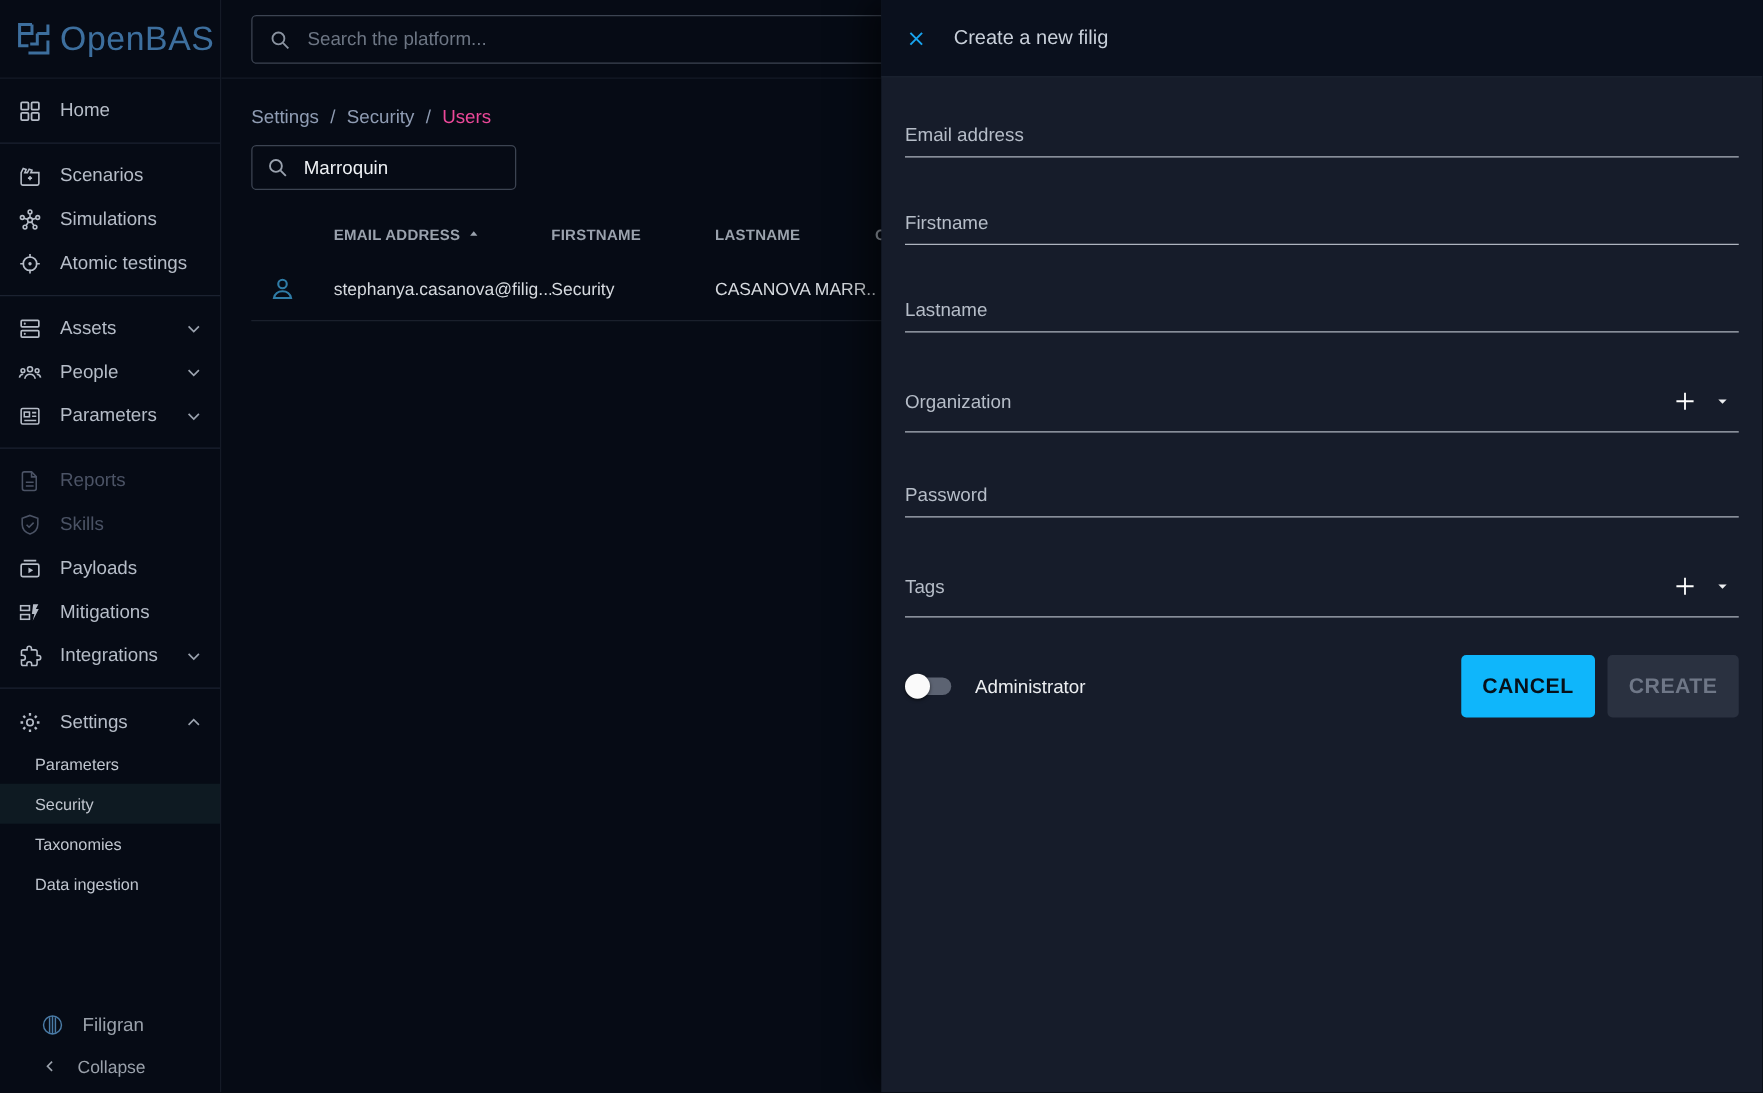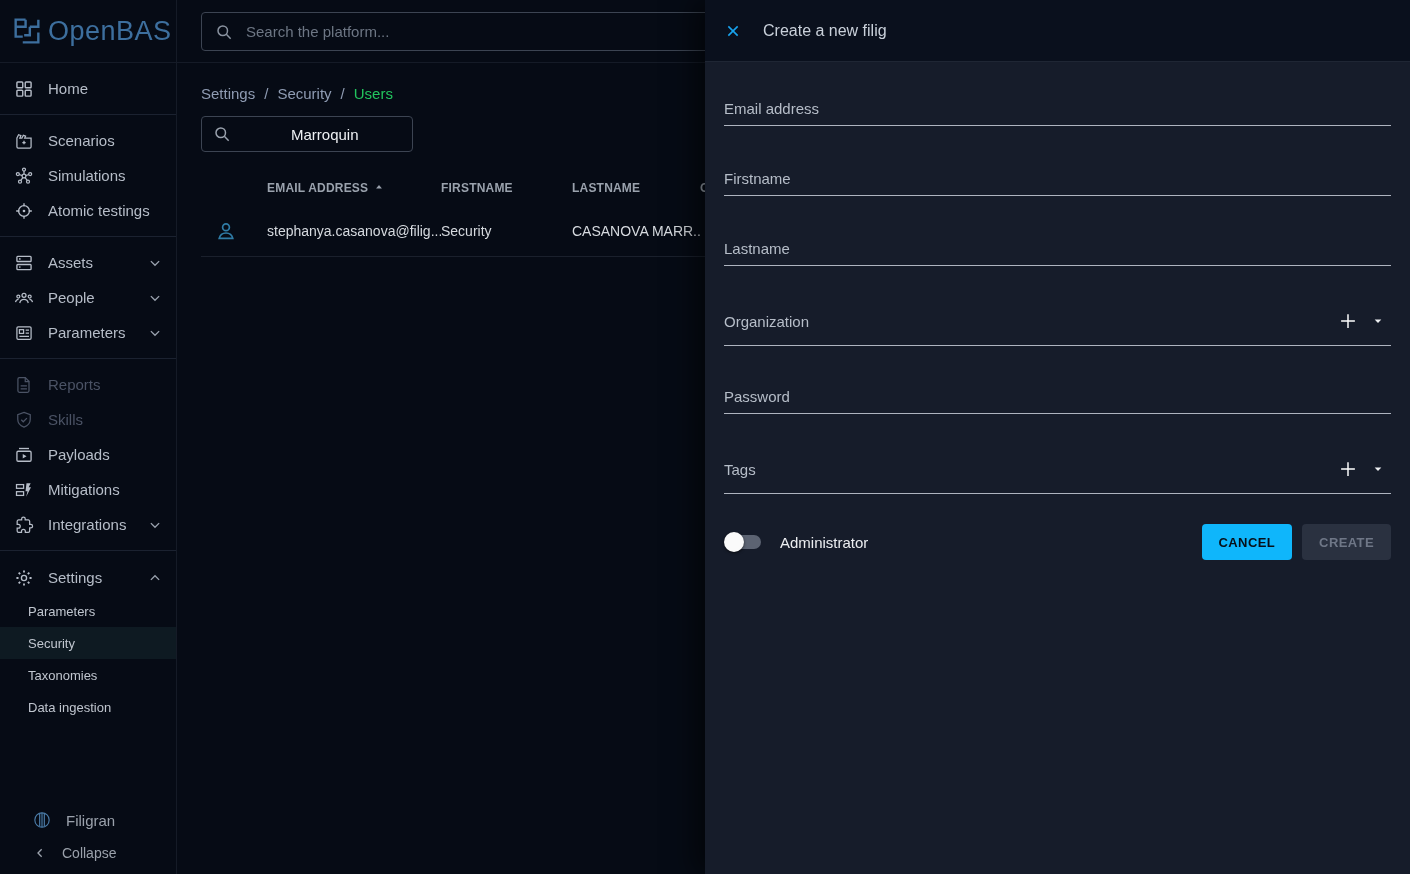--- a/index.html
+++ b/index.html
@@ -39,23 +39,23 @@
               border:1px solid #3c4452;border-radius:4px;display:flex;align-items:center;padding:16px 12px;}
   .search-big svg{color:#8a93a0;}
   .search-big input{flex:1;background:transparent;border:none;outline:none;color:#e3e7ec;
                     font-size:15px;margin-left:10px;font-family:inherit;}
   .search-big input::placeholder{color:#6d7684;}
 
   
   .content{position:absolute;left:177px;top:63px;right:0;bottom:0;padding:22px 0 0 24px;z-index:1;}
   .breadcrumb{font-size:15px;color:#8f9cb3;display:flex;gap:9px;align-items:center;}
   .breadcrumb .sep{color:#8f9cb3;}
-  .breadcrumb .current{color:#22c55e;}
+  .breadcrumb .current{color:#ec4899;}
   .search-small{margin-top:14px;width:212px;height:36px;box-sizing:border-box;border:1px solid #3c4452;
-                border-radius:4px;display:flex;align-items:center;padding:0 10px;gap:48px;}
+                border-radius:4px;display:flex;align-items:center;padding:0 10px;}
   .search-small svg{color:#9aa2ae;}
   .search-small input{flex:1;background:transparent;border:none;outline:none;color:#eef1f4;
                       font-size:15px;margin-left:9px;font-family:inherit;width:140px;}
   .utable{margin-top:18px;}
   .thead,.trow{display:grid;grid-template-columns:66px 174px 131px 128px 1fr;align-items:center;}
   .thead{height:36px;font-size:12px;font-weight:bold;color:#9aa2ad;letter-spacing:.2px;}
   .th{display:flex;align-items:center;gap:4px;cursor:pointer;white-space:nowrap;}
   .sort{width:14px;height:14px;color:#9aa2ad;}
   .trow{height:50px;font-size:14px;color:#d6dadf;border-bottom:1px solid #1a202c;cursor:pointer;}
   .trow .cell{white-space:nowrap;overflow:hidden;}
@@ -79,21 +79,21 @@
   .icon-btn.caret{width:26px;color:#eceef1;}
   .icon-btn svg{width:22px;height:22px;}
   .icon-btn.caret svg{width:16px;height:16px;}
   .actions{margin-top:30px;display:flex;align-items:center;}
   .switch{position:relative;width:40px;height:22px;cursor:pointer;flex:0 0 40px;}
   .switch .track{position:absolute;left:3px;top:4px;width:34px;height:14px;border-radius:7px;background:#5c6372;}
   .switch .thumb{position:absolute;left:0px;top:1px;width:20px;height:20px;border-radius:50%;background:#fafafa;
                  box-shadow:0 1px 3px rgba(0,0,0,.6);}
   .toggle-label{margin-left:16px;font-size:15px;color:#eceef1;}
   .spacer{flex:1;}
-  .btn{height:36px;padding:0 17px;border:none;border-radius:4px;font-size:13px;font-weight:bold;
+  .btn{height:50px;padding:0 17px;border:none;border-radius:4px;font-size:17px;font-weight:bold;
        letter-spacing:.4px;cursor:pointer;font-family:inherit;}
   .btn-cancel{background:#0fb6fb;color:#071019;margin-right:10px;}
   .btn-create{background:#2a3140;color:#6f7787;}
 </style>
 </head>
 <body>
 
 <aside class="sidebar">
   <div class="logo-row">
     <svg class="logo-glyph" viewBox="0 0 24 24" fill="none" stroke="#3d6f9e" stroke-width="1.7">

